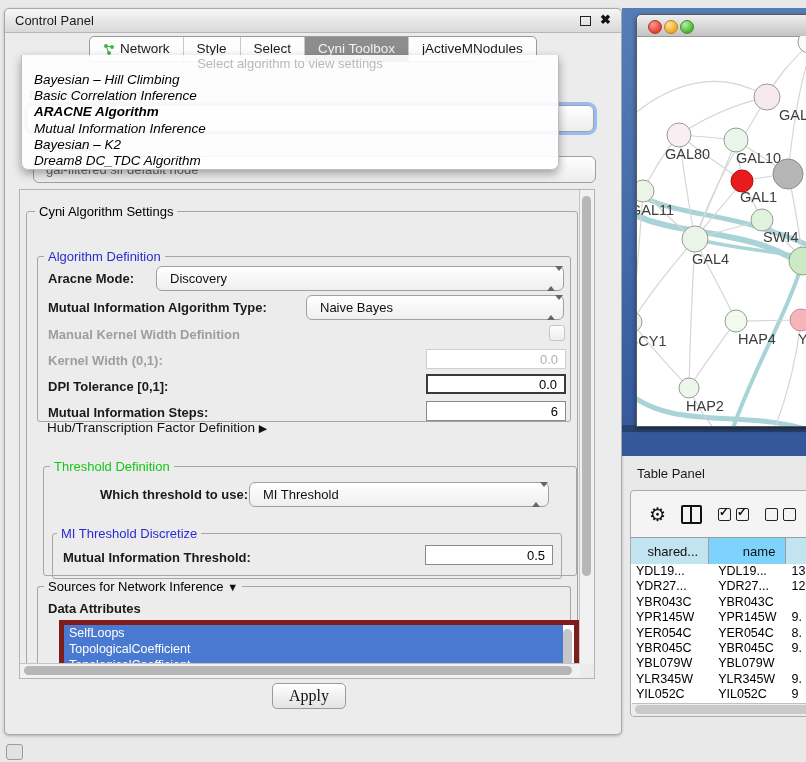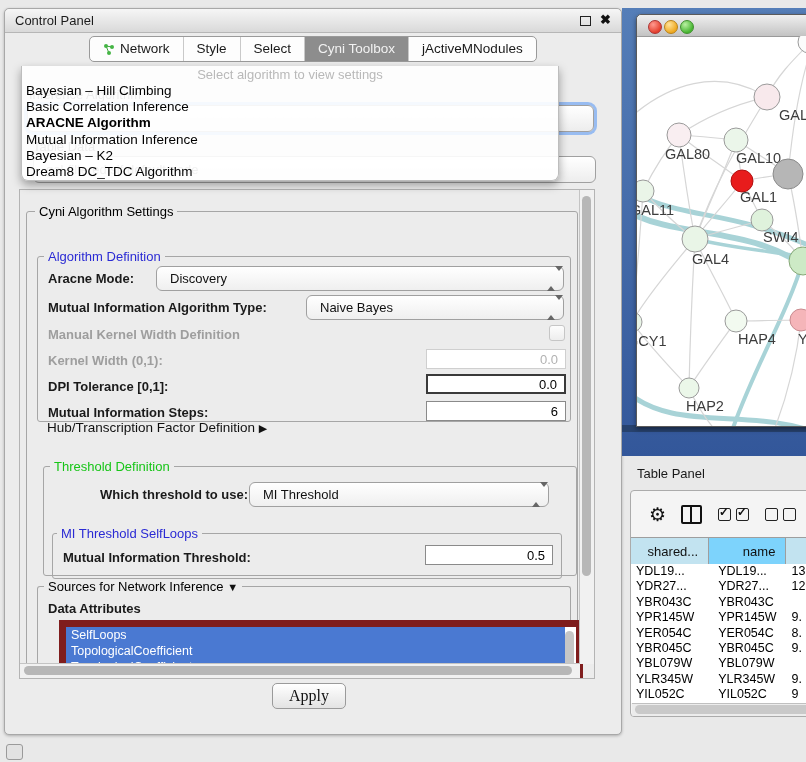--- a/index.html
+++ b/index.html
@@ -25,25 +25,25 @@
   .tab .ticon{margin-right:5px;display:inline-block;}
   
   .ghost-label{font-size:13px;color:#444;}
   .ghost-combo{height:25px;border:1px solid #a0a0a0;border-radius:6px;background:linear-gradient(#fff,#ededed);
                display:flex;align-items:center;font-size:13px;color:#666;padding-left:12px;}
   #combo1{left:22px;top:96px;width:553px;box-shadow:0 0 0 3px rgba(96,156,245,.6);}
   #combo2{left:28px;top:147px;width:549px;}
   #ghost-inf{left:24px;top:78px;}
   #ghost-tbl{left:28px;top:130px;}
   
-  #popup{left:16px;top:57px;width:536px;height:114px;background:rgba(255,255,255,.9);
+  #popup{left:16px;top:46px;width:536px;height:114px;background:rgba(255,255,255,.9);
          border:1px solid #bdbdbd;border-top:none;border-radius:0 0 7px 7px;
          box-shadow:0 4px 10px rgba(0,0,0,.35);z-index:6;}
   #popup-hint{height:17px;line-height:17px;text-align:center;color:#b9b9b9;font-size:13px;}
-  .popup-item{height:16.2px;line-height:16.2px;font-size:13.5px;color:#000;padding-left:4px;white-space:nowrap;}
+  .popup-item{height:16.2px;line-height:16.2px;font-size:13.5px;color:#000;padding-left:12px;white-space:nowrap;font-style:italic;}
   .popup-item.bold{font-weight:bold;}
   
   #settings{left:14px;top:180px;width:574px;height:488px;border:1px solid #b4b4b4;background:#ececec;overflow:hidden;z-index:2;}
   .groupbox{position:absolute;border:1px solid #a6a6a6;border-radius:3px;margin-top:10px;}
   .legend{position:absolute;top:-8px;background:#ececec;padding:0 4px;font-size:13px;white-space:nowrap;}
   .legend.blue{color:var(--secblue);}
   .legend.green{color:var(--secgreen);}
   .blabel{font-size:13px;font-weight:bold;color:#1a1a1a;white-space:nowrap;}
   .blabel.dis{color:#9e9e9e;}
   .combo{position:absolute;height:25px;border:1px solid #a0a0a0;border-radius:6px;
@@ -53,21 +53,21 @@
   .combo .arrows .up{width:0;height:0;border-left:4px solid transparent;border-right:4px solid transparent;
         border-bottom:5px solid #666;margin-bottom:2px;}
   .combo .arrows .dn{width:0;height:0;border-left:4px solid transparent;border-right:4px solid transparent;
         border-top:5px solid #666;}
   .field{position:absolute;height:20px;background:#fff;font-size:13px;display:flex;align-items:center;
          justify-content:flex-end;padding-right:7px;box-sizing:border-box;}
   .checkbox{position:absolute;width:14px;height:14px;border:1px solid #c6c6c6;border-radius:3px;
             background:linear-gradient(#fdfdfd,#ededed);}
   .tri{font-size:11px;color:#111;}
   
-  #attr-list{position:absolute;left:32px;top:408px;width:510px;height:65px;border:7px solid #7f1d1d;background:#fff;overflow:hidden;}
+  #attr-list{position:absolute;left:32px;top:408px;width:510px;height:65px;border:5px solid #7f1d1d;background:#fff;overflow:hidden;}
   .attr-item{height:16.2px;line-height:16.2px;font-size:12.5px;padding-left:5px;background:var(--sel);color:#fff;width:494px;}
   #attr-scroll{position:absolute;right:2px;top:4px;width:9px;height:54px;background:#c6c6c6;border-radius:5px;}
   
   #vscroll{position:absolute;right:0;top:0;width:14px;height:474px;background:#f1f1f1;border-left:1px solid #c4c4c4;}
   #vscroll .thumb{position:absolute;left:2px;top:6px;width:9px;height:380px;background:#b7b7b7;border-radius:5px;}
   #hscroll{position:absolute;left:0;bottom:0;height:14px;width:560px;background:#f1f1f1;border-top:1px solid #c4c4c4;}
   #hscroll .thumb{position:absolute;left:4px;top:2px;height:9px;width:548px;background:#b7b7b7;border-radius:5px;}
   
   #apply-btn{left:267px;top:674px;width:72px;height:24px;border:1px solid #9a9a9a;border-radius:5px;
              background:linear-gradient(#ffffff,#e3e3e3);font-size:16px;color:#111;
@@ -206,21 +206,21 @@
       <div class="groupbox" style="left:16px;top:244px;width:532px;height:108px;">
         <span class="legend green" style="left:6px;">Threshold Definition</span>
 
         <span class="blabel abs" style="left:56px;top:20px;">Which threshold to use:</span>
         <div class="combo" style="left:205px;top:15px;width:300px;">
           <span>MI Threshold</span>
           <span class="arrows"><span class="up"></span><span class="dn"></span></span>
         </div>
 
         <div class="groupbox" style="left:8px;top:56px;width:508px;height:44px;">
-          <span class="legend blue" style="left:4px;">MI Threshold SelfLoops</span>
+          <span class="legend blue" style="left:4px;">MI Threshold Discretize</span>
           <span class="blabel abs" style="left:10px;top:16px;">Mutual Information Threshold:</span>
           <div class="field" style="left:372px;top:11px;width:128px;border:1px solid #8a8a8a;color:#000;">0.5</div>
         </div>
       </div>
 
       <div class="groupbox" style="left:10px;top:364px;width:532px;height:120px;border-bottom:none;">
         <span class="legend" style="left:6px;">
           <span>Sources for Network Inference</span>
           <span class="tri"> ▼</span>
         </span>

